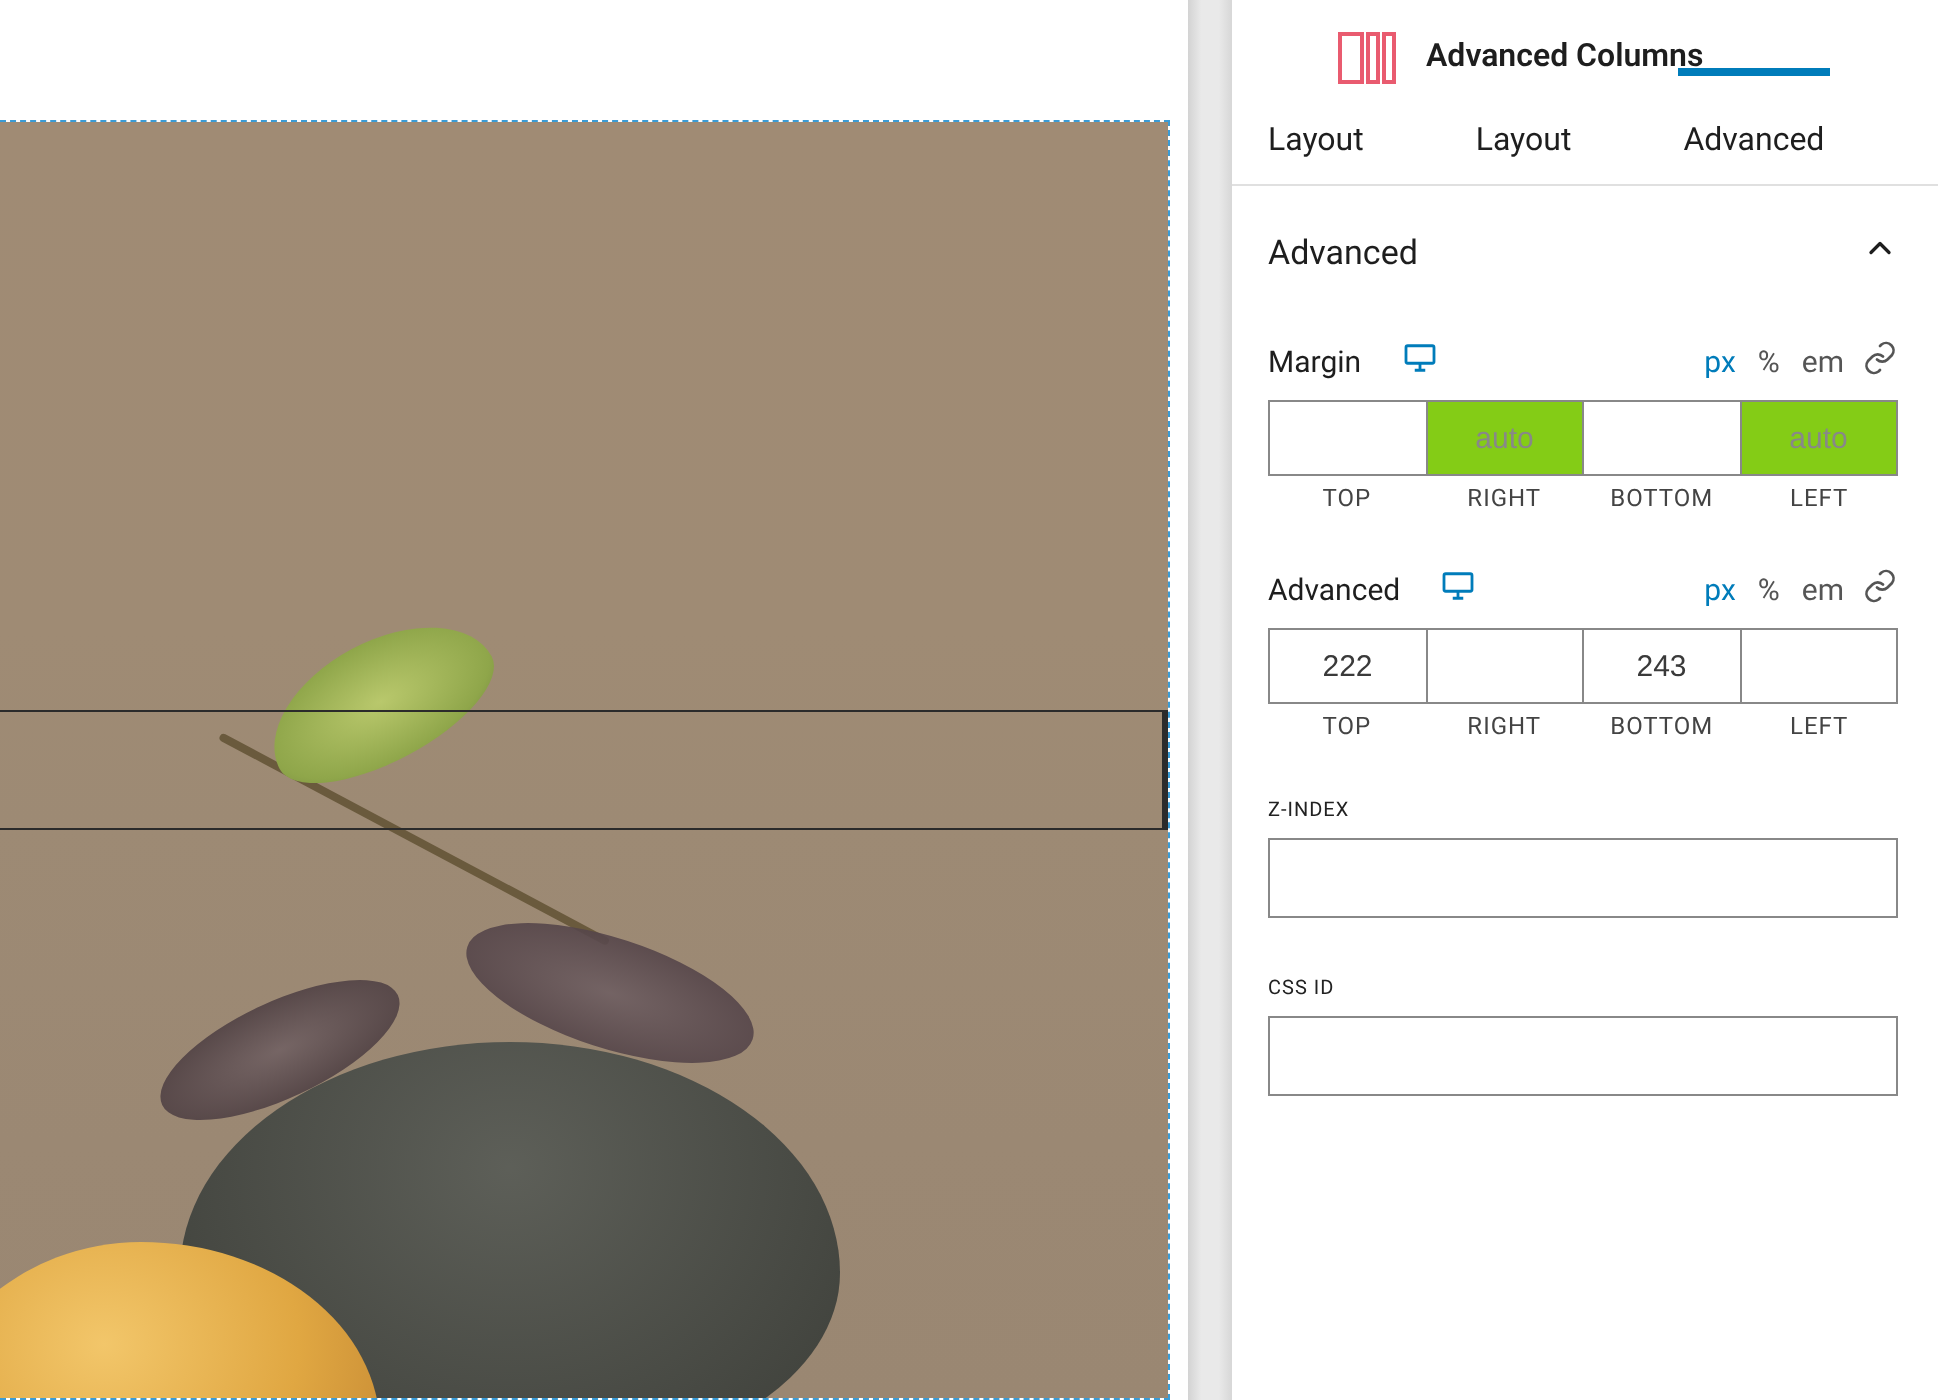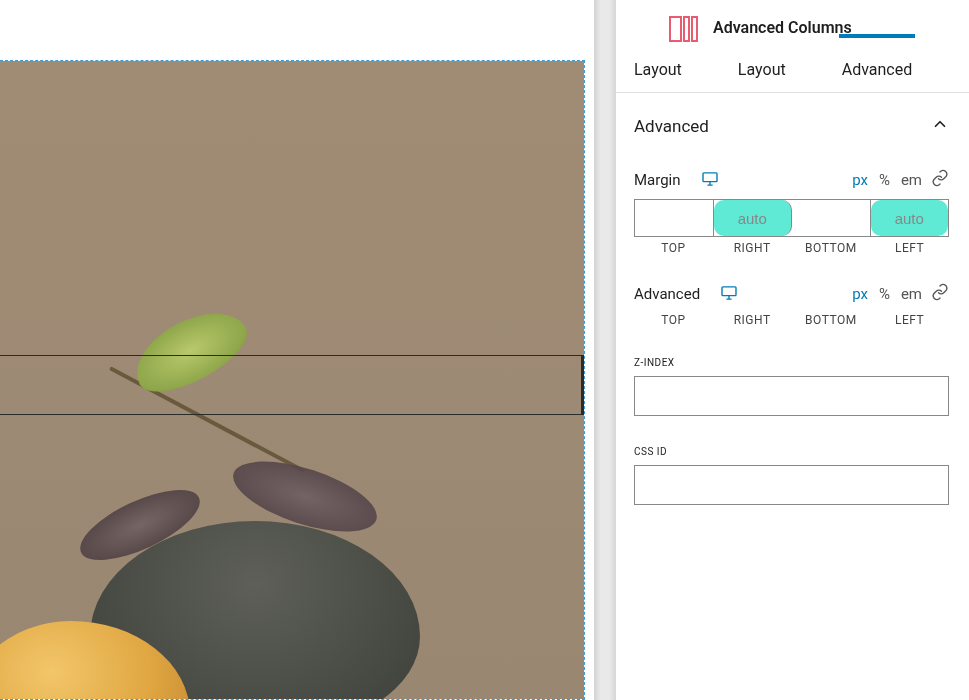--- a/index.html
+++ b/index.html
@@ -197,21 +197,21 @@
     width: 100%;
     height: 100%;
     border: none;
     text-align: center;
     font-size: 15px;
     color: #3a3a3a;
     background: transparent;
     outline: none;
   }
   .box-cell input::placeholder { color: #888; }
-  .box-cell.shaded { background: #5eead4; border-radius: 10px; }
+  .box-cell.shaded { background: #84cc16; }
   .box-sub {
     display: flex;
     margin-top: 4px;
   }
   .box-sub span {
     flex: 1;
     text-align: center;
     font-size: 12px;
     letter-spacing: .5px;
     color: #444;
@@ -333,20 +333,26 @@
           <span class="unit active">px</span>
           <span class="unit">%</span>
           <span class="unit">em</span>
           <span class="link-icon">
             <svg width="18" height="18" viewBox="0 0 24 24">
                 <path d="M10 13a5 5 0 0 0 7 0l3-3a5 5 0 0 0-7-7l-1 1M14 11a5 5 0 0 0-7 0l-3 3a5 5 0 0 0 7 7l1-1" fill="none" stroke="#555" stroke-width="1.8" stroke-linecap="round"></path>
               </svg>
           </span>
         </div>
       </div>
+      <div class="box-inputs">
+        <div class="box-cell"><input value="222" style=""></div>
+        <div class="box-cell"><input style=""></div>
+        <div class="box-cell"><input value="243" style=""></div>
+        <div class="box-cell"><input style=""></div>
+      </div>
       <div class="box-sub">
         <span>TOP</span>
         <span>RIGHT</span>
         <span>BOTTOM</span>
         <span>LEFT</span>
       </div>
     </div>
 
     <div class="simple-label">Z-INDEX</div>
     <input class="text-field" style="">

